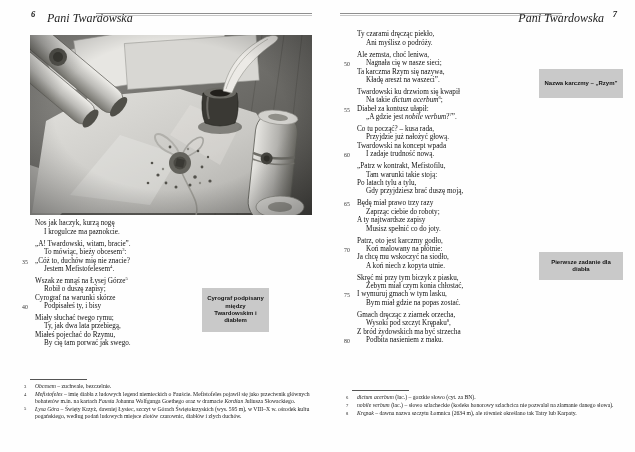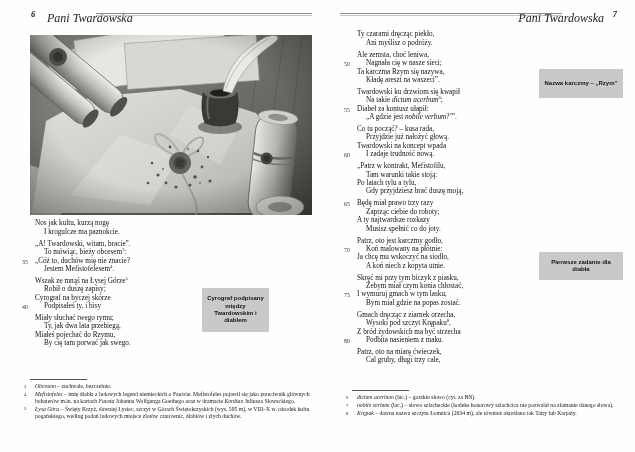--- a/index.html
+++ b/index.html
@@ -166,21 +166,21 @@
         </g>
       </g>
       <rect width="282" height="180" fill="url(#vig)"></rect>
     </svg>
   </figure>
 
   <div class="poem poem-l">
       <div class="stanza">
         <div class="pline">
           <span class="lnum"></span>
-          <span class="ltxt">Nos jak kultu, kurzą nogę</span>
+          <span class="ltxt">Nos jak haczyk, kurzą nogę</span>
         </div>
         <div class="pline ind">
           <span class="lnum"></span>
           <span class="ltxt">I krogulcze ma paznokcie.</span>
         </div>
       </div>
       <div class="stanza">
         <div class="pline">
           <span class="lnum"></span>
           <span class="ltxt">„A! Twardowski, witam, bracie”.</span>
@@ -202,21 +202,21 @@
         <div class="pline">
           <span class="lnum"></span>
           <span class="ltxt">Wszak ze mnąś na Łysej Górze<sup>5</sup></span>
         </div>
         <div class="pline ind">
           <span class="lnum"></span>
           <span class="ltxt">Robił o duszę zapisy;</span>
         </div>
         <div class="pline">
           <span class="lnum"></span>
-          <span class="ltxt">Cyrograf na byczej skórze</span>
+          <span class="ltxt">Cyrograf na warunki skórze</span>
         </div>
         <div class="pline ind">
           <span class="lnum">40</span>
           <span class="ltxt">Podpisałeś ty, i bisy</span>
         </div>
       </div>
       <div class="stanza">
         <div class="pline">
           <span class="lnum"></span>
           <span class="ltxt">Miały słuchać twego rymu;</span>
@@ -347,21 +347,21 @@
         <div class="pline">
           <span class="lnum">65</span>
           <span class="ltxt">Będę miał prawo trzy razy</span>
         </div>
         <div class="pline ind">
           <span class="lnum"></span>
           <span class="ltxt">Zaprząc ciebie do roboty;</span>
         </div>
         <div class="pline">
           <span class="lnum"></span>
-          <span class="ltxt">A ty najtwardsze rozkazy</span>
+          <span class="ltxt">A ty najtwardsze zapisy</span>
         </div>
         <div class="pline ind">
           <span class="lnum"></span>
           <span class="ltxt">Musisz spełnić co do joty.</span>
         </div>
       </div>
       <div class="stanza">
         <div class="pline">
           <span class="lnum"></span>
           <span class="ltxt">Patrz, oto jest karczmy godło,</span>
@@ -408,30 +408,20 @@
         </div>
         <div class="pline">
           <span class="lnum"></span>
           <span class="ltxt">Z bród żydowskich ma być strzecha</span>
         </div>
         <div class="pline ind">
           <span class="lnum">80</span>
           <span class="ltxt">Podbita nasieniem z maku.</span>
         </div>
       </div>
-      <div class="stanza">
-        <div class="pline">
-          <span class="lnum"></span>
-          <span class="ltxt">Patrz, oto na miarę ćwieczek,</span>
-        </div>
-        <div class="pline ind">
-          <span class="lnum"></span>
-          <span class="ltxt">Cal gruby, długi trzy cale,</span>
-        </div>
-      </div>
     </div>
 
   <div class="mbox mbox-rzym">Nazwa karczmy – „Rzym”</div>
   <div class="mbox mbox-zadanie">Pierwsze zadanie dla diabła</div>
 
   <div class="fnrule fnrule-r"></div>
   <div class="fnotes fnotes-r">
       <div class="fnote">
         <span class="fnum">6</span>
         <span class="ftxt"><i>dictum acerbum</i> (łac.) – gorzkie słowo (cyt. za BN).</span>

